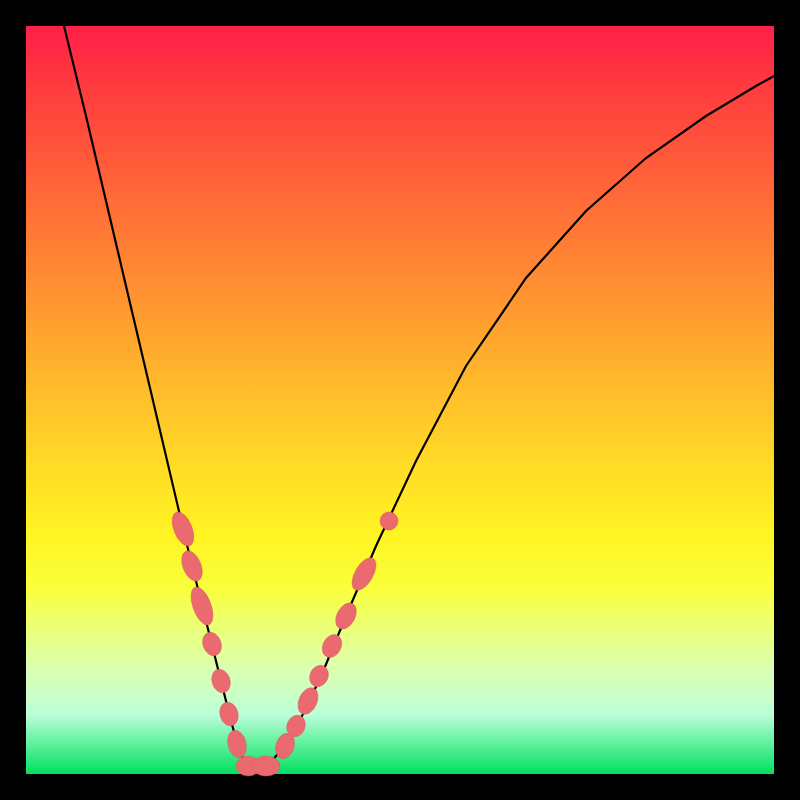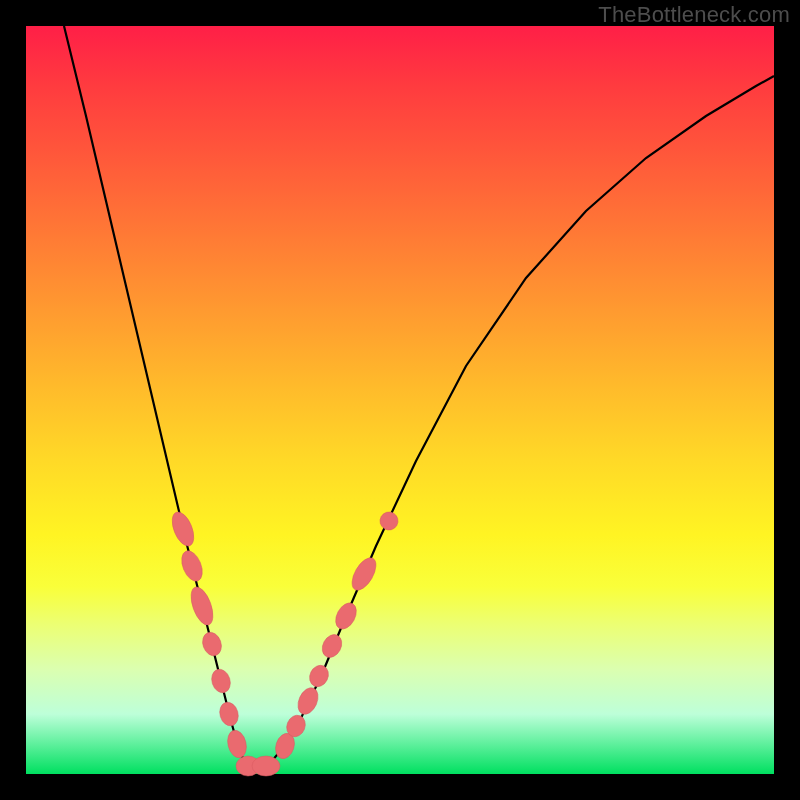--- a/index.html
+++ b/index.html
@@ -57,21 +57,20 @@
     left: 0;
     width: 748px;
     height: 748px;
     overflow: visible;
   }
 </style>
 </head>
 <body>
 
 <div class="frame">
-  <div class="watermark">TheBottleneck.com</div>
   <div class="plot-area">
     <svg class="curve" viewBox="0 0 748 748">
       <path id="curve-path" fill="none" stroke="#000000" stroke-width="2.2" d="M38 0 L60 90 L80 175 L100 260 L120 345 L140 430 L160 515 L175 575 L185 615 L195 655 L205 695 L212 720 L218 735 L224 742 L234 742 L246 735 L260 718 L276 690 L296 648 L320 590 L350 520 L390 435 L440 340 L500 252 L560 185 L620 132 L680 90 L730 60 L748 50"></path>
       <g id="markers-group">
           <ellipse cx="157" cy="503" rx="9" ry="18" fill="#ea6a6f" stroke="#d85a60" stroke-width="0.5" transform="rotate(-22 157 503)"></ellipse>
           <ellipse cx="166" cy="540" rx="9" ry="16" fill="#ea6a6f" stroke="#d85a60" stroke-width="0.5" transform="rotate(-22 166 540)"></ellipse>
           <ellipse cx="176" cy="580" rx="9" ry="20" fill="#ea6a6f" stroke="#d85a60" stroke-width="0.5" transform="rotate(-20 176 580)"></ellipse>
           <ellipse cx="186" cy="618" rx="9" ry="12" fill="#ea6a6f" stroke="#d85a60" stroke-width="0.5" transform="rotate(-20 186 618)"></ellipse>
           <ellipse cx="195" cy="655" rx="9" ry="12" fill="#ea6a6f" stroke="#d85a60" stroke-width="0.5" transform="rotate(-18 195 655)"></ellipse>
           <ellipse cx="203" cy="688" rx="9" ry="12" fill="#ea6a6f" stroke="#d85a60" stroke-width="0.5" transform="rotate(-16 203 688)"></ellipse>

